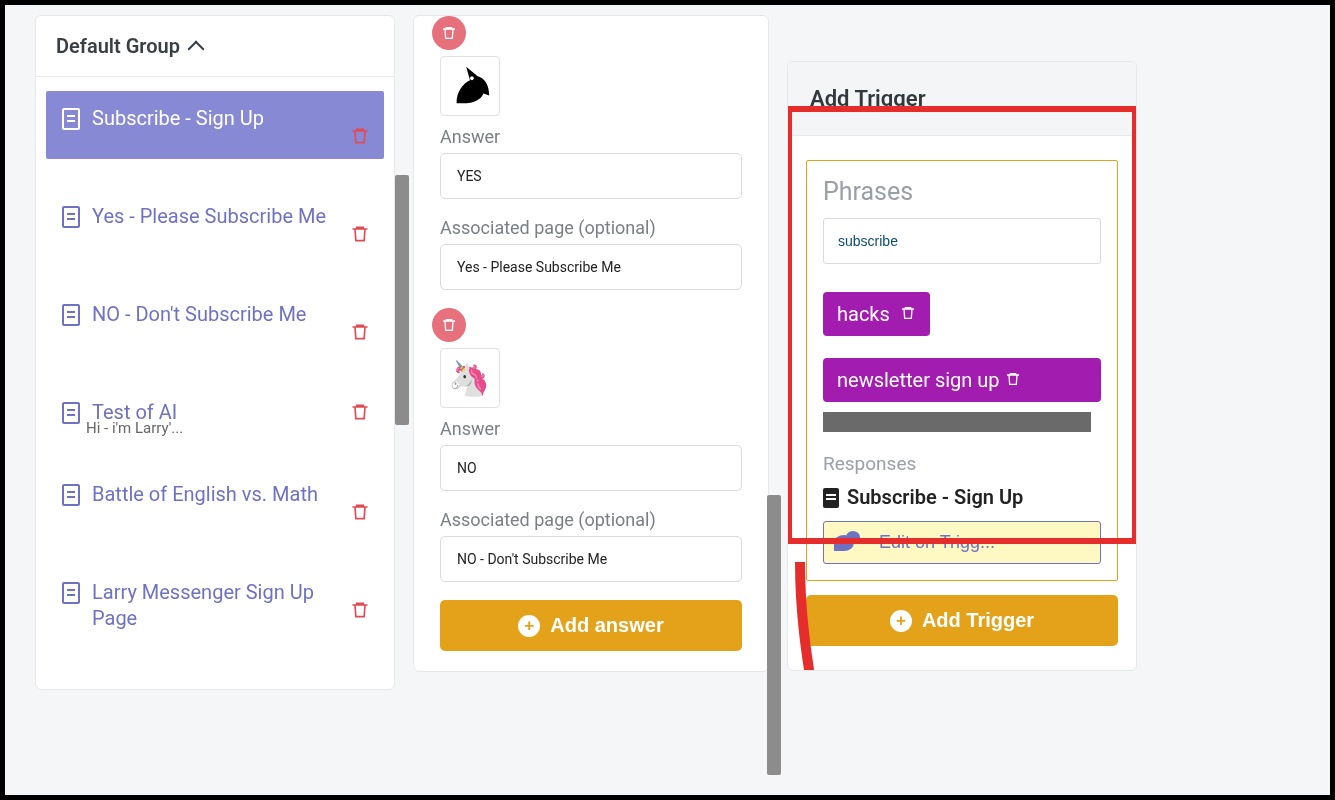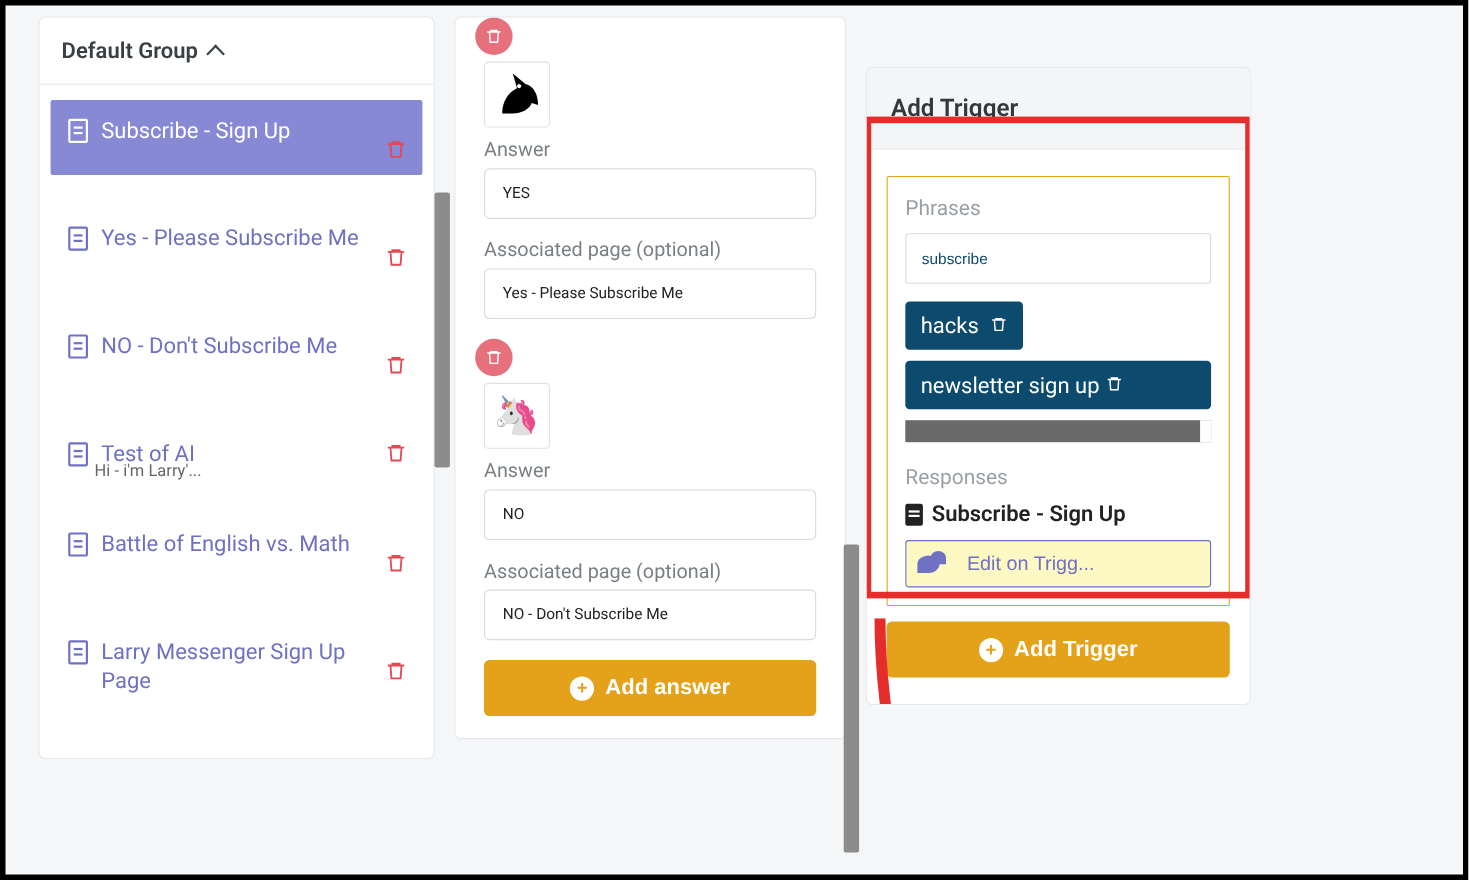--- a/index.html
+++ b/index.html
@@ -133,28 +133,28 @@
   }
   .plus-circle{
     width:22px;height:22px;border-radius:50%;background:#fff;color:#e3a21a;
     display:flex;align-items:center;justify-content:center;font-weight:900;font-size:17px;line-height:1;
   }
   .right-header{
     padding:24px 22px;font-size:22px;font-weight:600;color:#33383d;background:#f4f5f6;border-bottom:1px solid #e8e9ec;
   }
   .right-body{padding:24px 18px;}
   .yellow-box{border:1px solid #e3a21a;border-radius:2px;padding:16px;}
-  .phrases-label{color:#9a9fa5;font-size:19px;margin-bottom:12px;}
+  .phrases-label{color:#9a9fa5;font-size:25px;margin-bottom:12px;}
   .phrase-input-wrap{position:relative;}
   .phrase-input{
     width:100%;border:1px solid #d8dadd;border-radius:3px;padding:14px 14px;font-size:14px;color:#0c4a6e;margin-bottom:16px;
   }
   .chip{
-    background:#0c4a6e;color:#fff;font-size:20px;padding:10px 14px;border-radius:4px;
-    display:inline-flex;align-items:center;gap:10px;margin-bottom:10px;cursor:pointer;
+    background:#a21caf;color:#fff;font-size:20px;padding:10px 14px;border-radius:4px;
+    display:inline-flex;align-items:center;gap:10px;margin-bottom:10px;cursor:pointer;margin-top:12px;
   }
   .chip .trash-sm svg{width:16px;height:16px;}
   .chip2{display:block;width:100%;padding:10px 14px;}
   .scroll-dark{height:20px;background:#6a6a6a;margin-top:2px;position:relative;}
   .scroll-dark::after{content:"";position:absolute;right:0;top:0;width:10px;height:20px;background:#fff;}
   .responses-label{color:#9a9fa5;font-size:19px;margin-top:20px;margin-bottom:10px;}
   .resp-row{display:flex;align-items:flex-start;gap:8px;color:#222;font-size:20px;font-weight:600;}
   .doc-dark{width:16px;height:20px;background:#222;border-radius:2px;margin-top:3px;flex-shrink:0;position:relative;}
   .doc-dark::before,.doc-dark::after{content:"";position:absolute;left:3px;right:3px;height:1.5px;background:#fff;}
   .doc-dark::before{top:6px}.doc-dark::after{top:10px}

